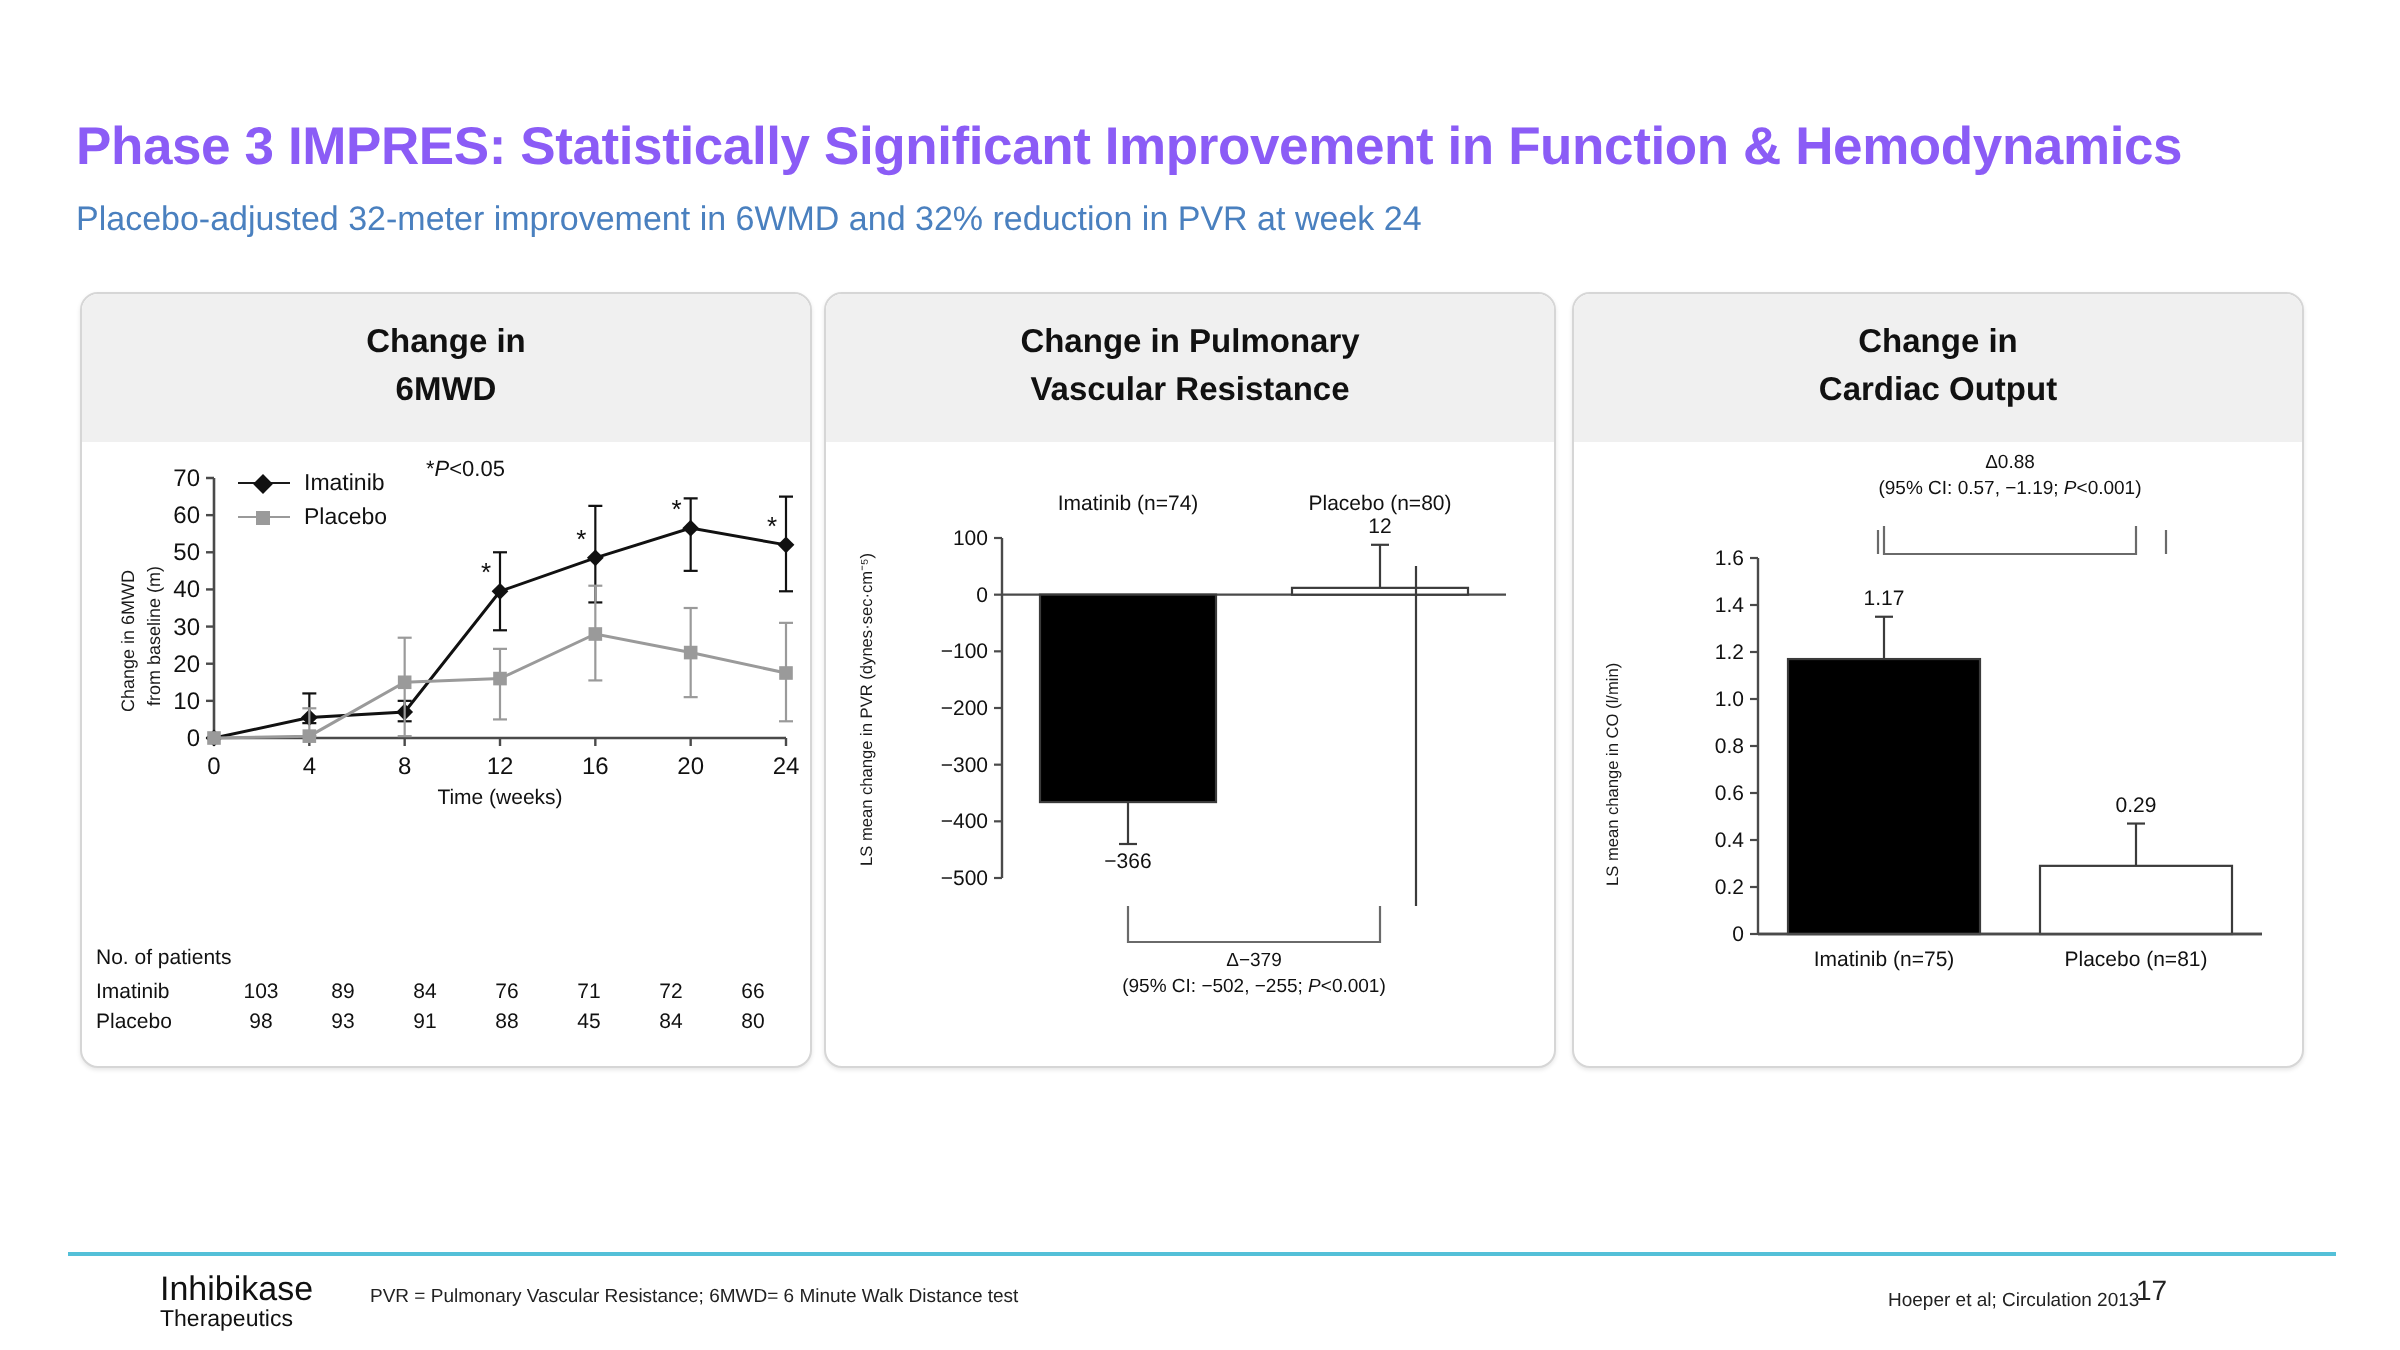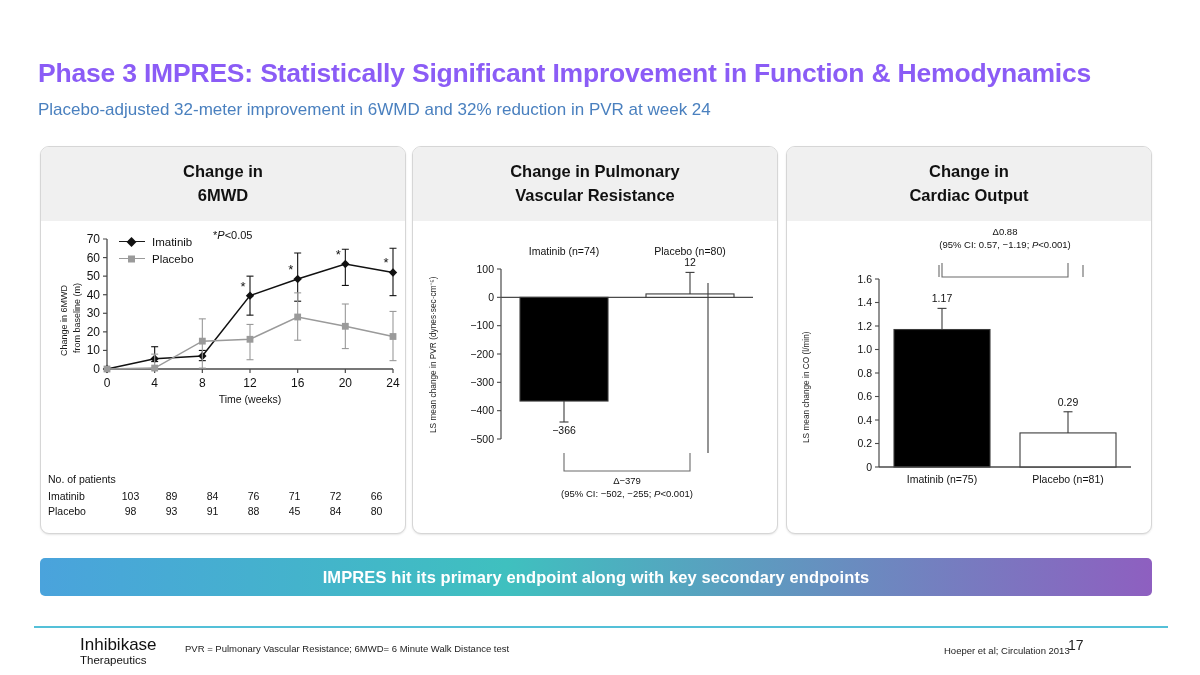--- a/index.html
+++ b/index.html
@@ -360,23 +360,20 @@
           <path d="M 155 42 L 155 56 L 281 56 L 281 42" fill="none" stroke="#6a6a6a" stroke-width="1.1"></path>
           <path d="M 152 56 L 152 44 M 296 56 L 296 44" fill="none" stroke="#6a6a6a" stroke-width="1.1"></path>
         </svg>
       <div class="delta-note" id="d3" style="left: 80px; top: 4px; width: 276px;">
         <span>Δ0.88</span><br>
         <span>(95% CI: 0.57, −1.19; </span><i>P</i><span>&lt;0.001)</span>
       </div>
     </div>
   </div>
 
-  <div class="banner" id="banner" style="background: linear-gradient(90deg, rgb(74, 163, 220) 0%, rgb(63, 192, 191) 42%, rgb(142, 95, 192) 100%);">
-    <span class="banner-text">IMPRES hit its primary endpoint along with key secondary endpoints</span>
-  </div>
 
   <div class="footer-rule"></div>
   <div class="logo">
     <div class="logo-1">Inhibikase</div>
     <div class="logo-2">Therapeutics</div>
   </div>
   <div class="footnote">PVR = Pulmonary Vascular Resistance; 6MWD= 6 Minute Walk Distance test</div>
   <div class="citation">Hoeper et al; Circulation 2013</div>
   <div class="pagenum">17</div>
 

